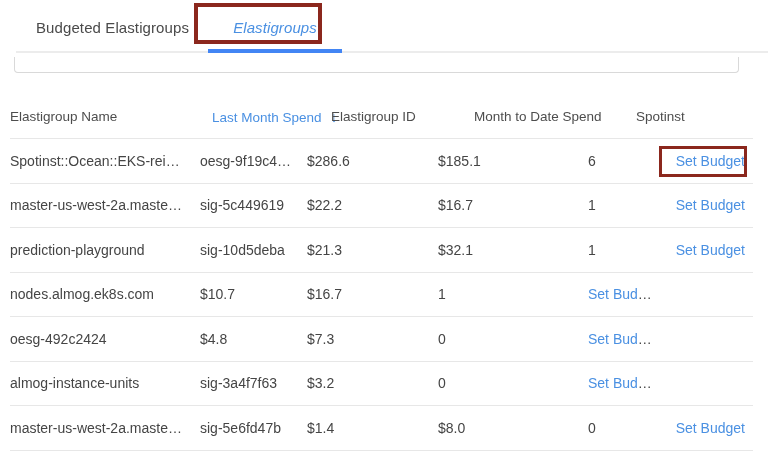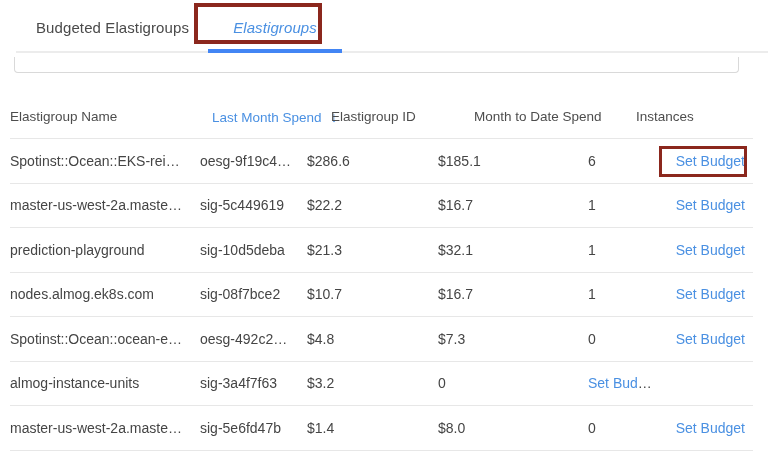--- a/index.html
+++ b/index.html
@@ -88,21 +88,21 @@
   <div class="filter-box"></div>
 
   <div class="table">
     <div class="thead">
       <div class="th">Elastigroup Name</div>
       <div class="th">
         <span class="blue">Last Month Spend</span><span class="sort-arrow">↓</span>
       </div>
       <div class="th">Elastigroup ID</div>
       <div class="th">Month to Date Spend</div>
-      <div class="th">Instances</div>
+      <div class="th">Spotinst</div>
       <div class="th"></div>
     </div>
     <div id="tbody">
   <div class="tr">
     <div class="td">Spotinst::Ocean::EKS-reinv…</div>
     <div class="td">oesg-9f19c414</div>
     <div class="td">$286.6</div>
     <div class="td">$185.1</div>
     <div class="td">6</div>
     <div class="td action">
@@ -127,31 +127,29 @@
     <div class="td">$21.3</div>
     <div class="td">$32.1</div>
     <div class="td">1</div>
     <div class="td action">
       <a class="link">Set Budget</a>
     </div>
   </div>
 
   <div class="tr">
     <div class="td">nodes.almog.ek8s.com</div>
-    <div class="td">sig-08f7bce2</div>
     <div class="td">$10.7</div>
     <div class="td">$16.7</div>
     <div class="td">1</div>
     <div class="td action">
       <a class="link">Set Budget</a>
     </div>
   </div>
 
   <div class="tr">
-    <div class="td">Spotinst::Ocean::ocean-eks…</div>
     <div class="td">oesg-492c2424</div>
     <div class="td">$4.8</div>
     <div class="td">$7.3</div>
     <div class="td">0</div>
     <div class="td action">
       <a class="link">Set Budget</a>
     </div>
   </div>
 
   <div class="tr">

